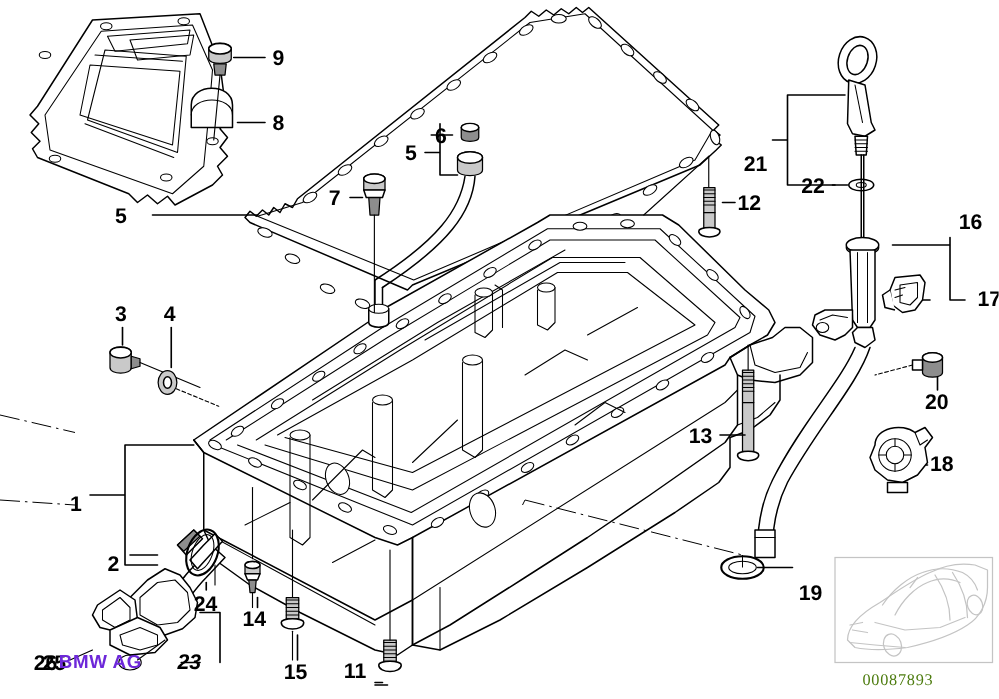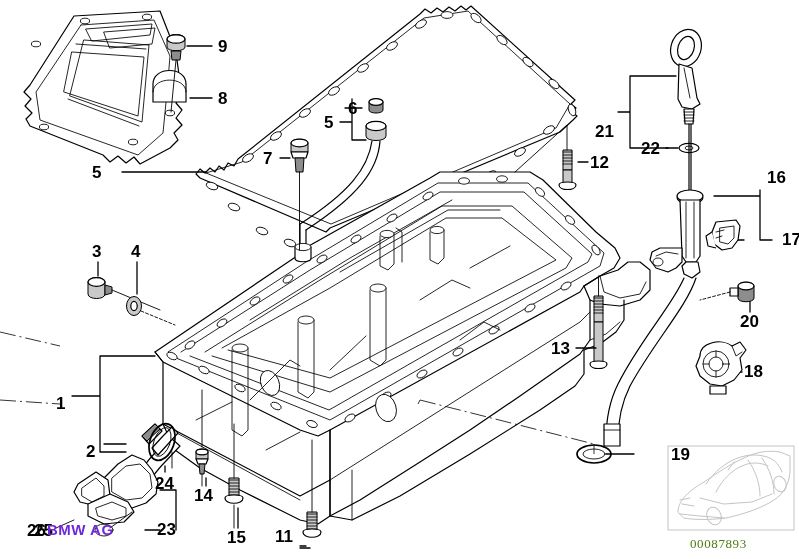--- a/index.html
+++ b/index.html
@@ -498,25 +498,25 @@
   <div class="callout" style="left:218px;top:38px;">9</div>
   <div class="callout" style="left:92px;top:164px;">5</div>
   <div class="callout" style="left:275px;top:528px;">11</div>
   <div class="callout" style="left:590px;top:154px;">12</div>
   <div class="callout" style="left:551px;top:340px;">13</div>
   <div class="callout" style="left:194px;top:487px;">14</div>
   <div class="callout" style="left:227px;top:529px;">15</div>
   <div class="callout" style="left:748px;top:169px;margin-left:19px;">16</div>
   <div class="callout" style="left:746px;top:231px;margin-left:36px;">17</div>
   <div class="callout" style="left:744px;top:363px;">18</div>
-  <div class="callout" style="left:639px;top:446px;margin-left:32px;">19</div>
+  <div class="callout" style="left:639px;top:466px;">19</div>
   <div class="callout" style="left:740px;top:313px;">20</div>
   <div class="callout" style="left:595px;top:103px;margin-top:20px;">21</div>
   <div class="callout" style="left:641px;top:140px;">22</div>
-  <div class="callout" style="left:157px;top:521px;">23</div>
+  <div class="callout" style="left:142px;top:521px;font-style:italic;">23</div>
   <div class="callout" style="left:155px;top:475px;">24</div>
   <div class="callout" style="left:34px;top:522px;">25</div>
   <div class="callout" style="left:27px;top:522px;">26</div>
 
   <div class="watermark" style="left:47px;top:521px;">BMW AG</div>
 
   <div class="diagid" style="left:690px;top:536px;">00087893</div>
 
 </div>
 

